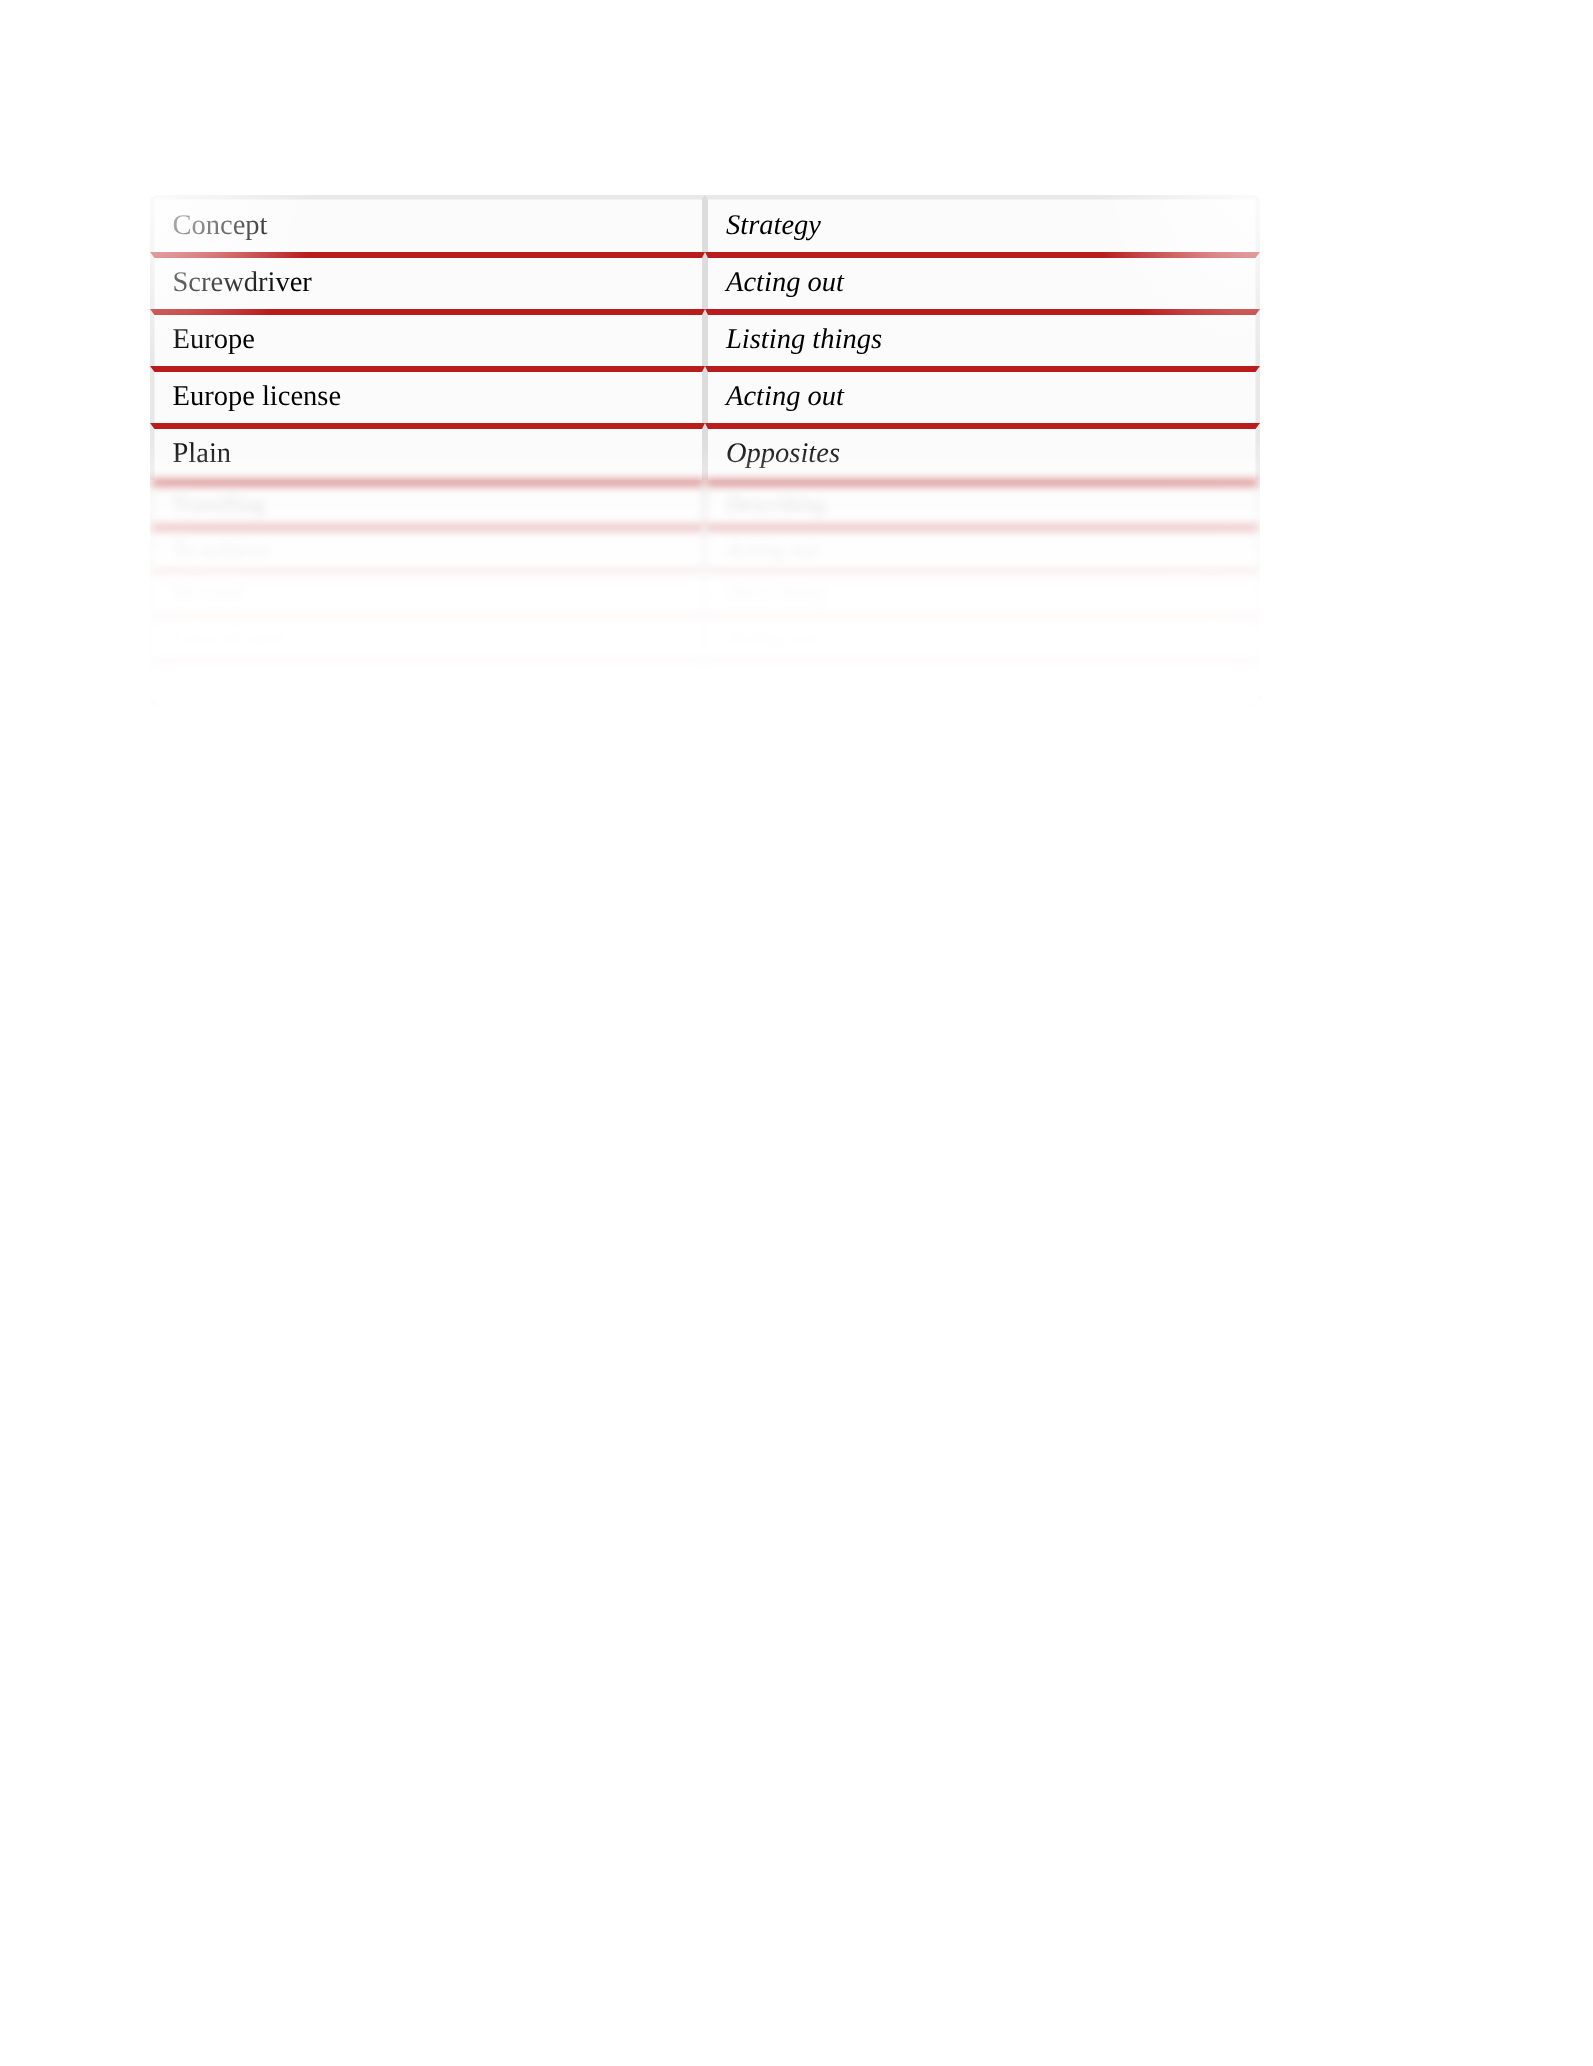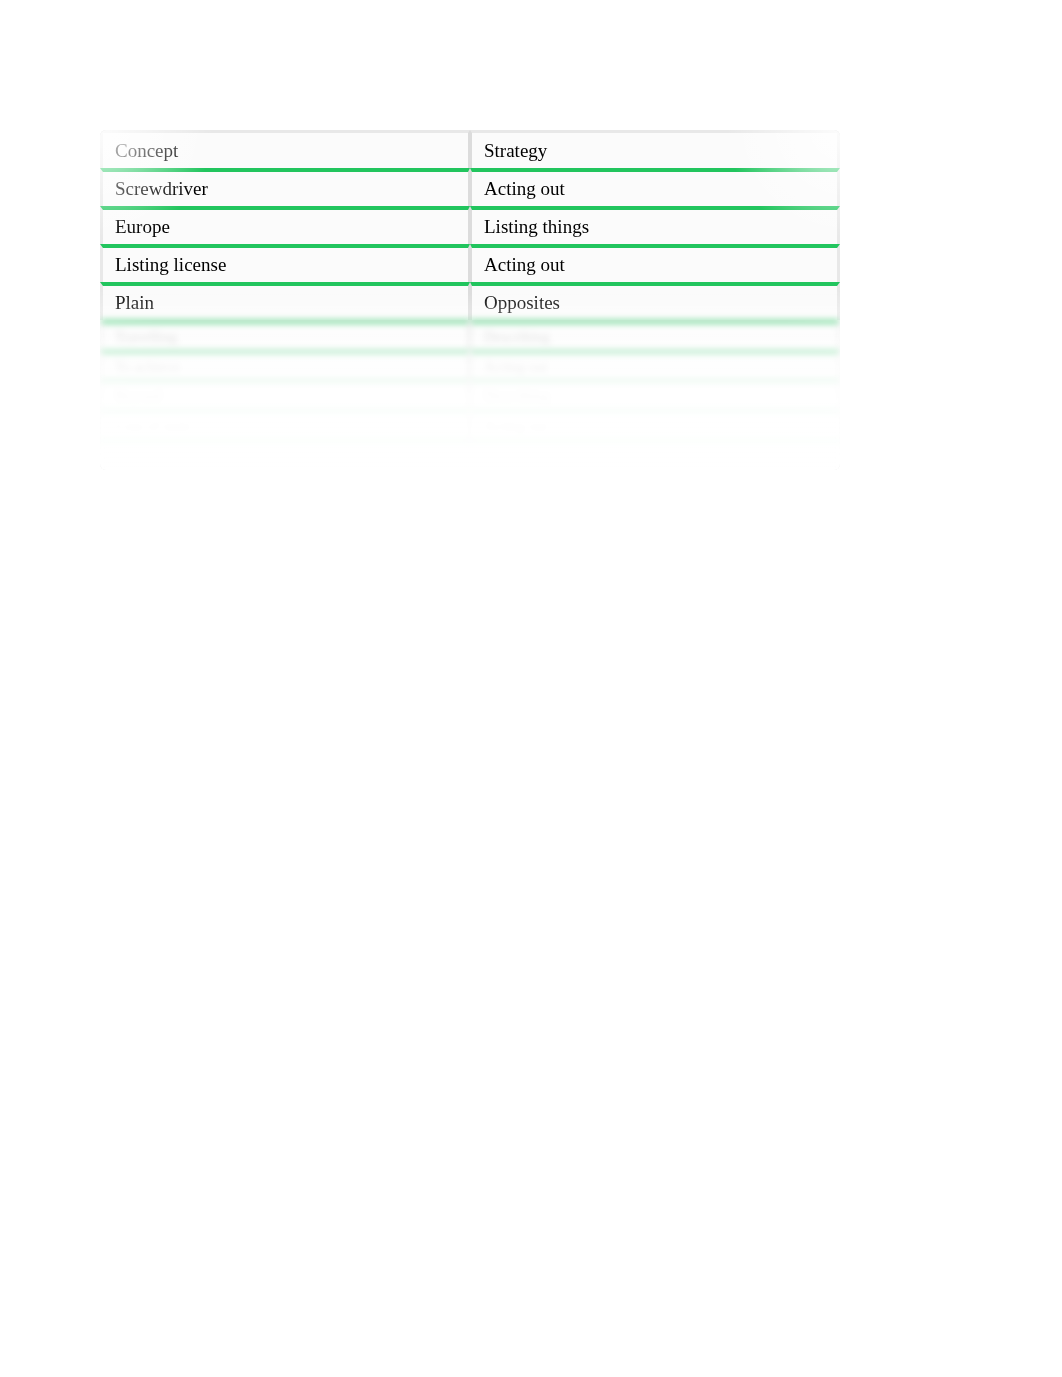--- a/index.html
+++ b/index.html
@@ -49,34 +49,35 @@
     }
     tr {
       position: relative;
     }
     td {
       width: 50%;
       padding: 6px 10px 6px 12px;
       font-size: 19px;
       color: #000;
       background: #fbfbfb;
-      border-top: 4px solid #22c55e;
+      border-top: 4px solid #b91c1c;
       height: 38px;
       vertical-align: middle;
     }
     tr:first-child td {
       border-top: 3px solid #e8e8e8;
     }
     td:first-child {
       border-left: 3px solid #e8e8e8;
       border-right: 2px solid #dcdcdc;
     }
     td:last-child {
       border-right: 3px solid #e8e8e8;
       border-left: 2px solid #dcdcdc;
+      font-style: italic;
     }
     .blurred td {
       color: #b5b5b5;
       filter: blur(3px);
       font-size: 15px;
       height: 30px;
       padding: 4px 10px 4px 12px;
     }
     .blurred:nth-last-child(-n+3) td {
       border-top-width: 2px;
@@ -112,21 +113,21 @@
         </tr>
         <tr>
           <td>Screwdriver</td>
           <td>Acting out</td>
         </tr>
         <tr>
           <td>Europe</td>
           <td>Listing things</td>
         </tr>
         <tr>
-          <td>Listing license</td>
+          <td>Europe license</td>
           <td>Acting out</td>
         </tr>
         <tr>
           <td>Plain</td>
           <td>Opposites</td>
         </tr>
         <tr class="blurred">
           <td>Travelling</td>
           <td>Describing</td>
         </tr>

